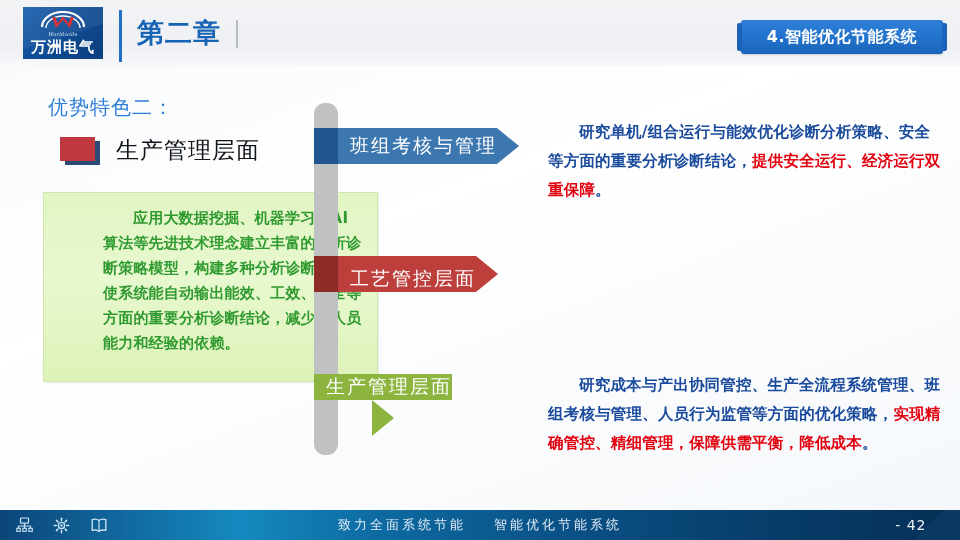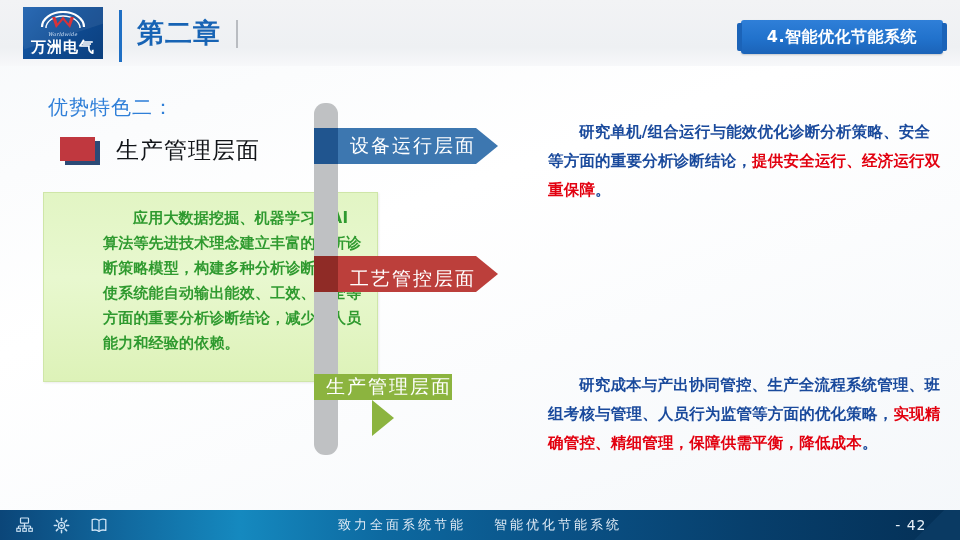--- a/index.html
+++ b/index.html
@@ -220,21 +220,21 @@
 
   <div class="green-box">
     <p>应用大数据挖掘、机器学习、AI算法等先进技术理念建立丰富的分析诊断策略模型，构建多种分析诊断功能，使系统能自动输出能效、工效、安全等方面的重要分析诊断结论，减少对人员能力和经验的依赖。</p>
   </div>
 
   <div class="spine"></div>
 
   <div class="arrow blue arrow1">
     <div class="tail"></div>
     <div class="body">
-      <span>设备运行层面</span>
+      <span>班组考核与管理</span>
     </div>
     <div class="head"></div>
   </div>
 
   <div class="arrow red arrow2">
     <div class="tail"></div>
     <div class="body">
       <span>工艺管控层面</span>
     </div>
     <div class="head"></div>

